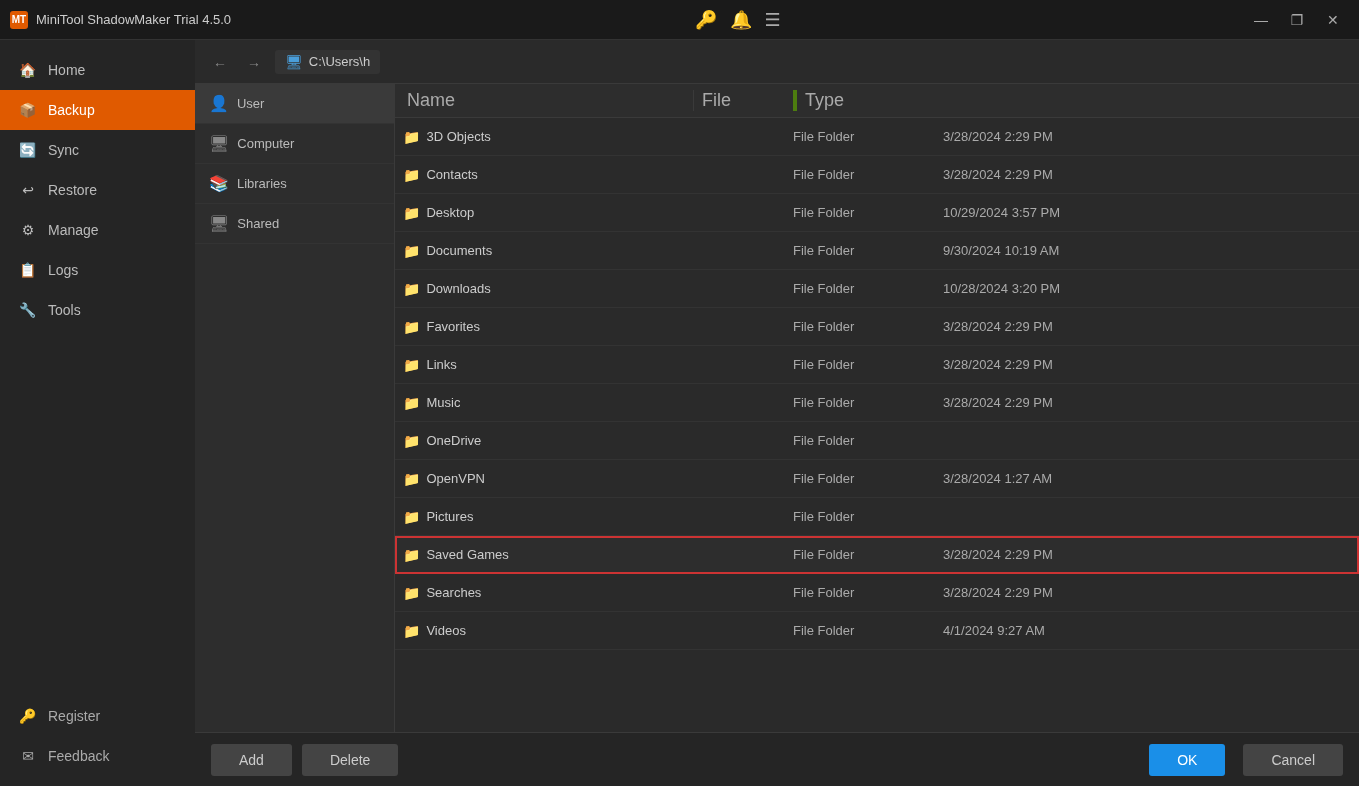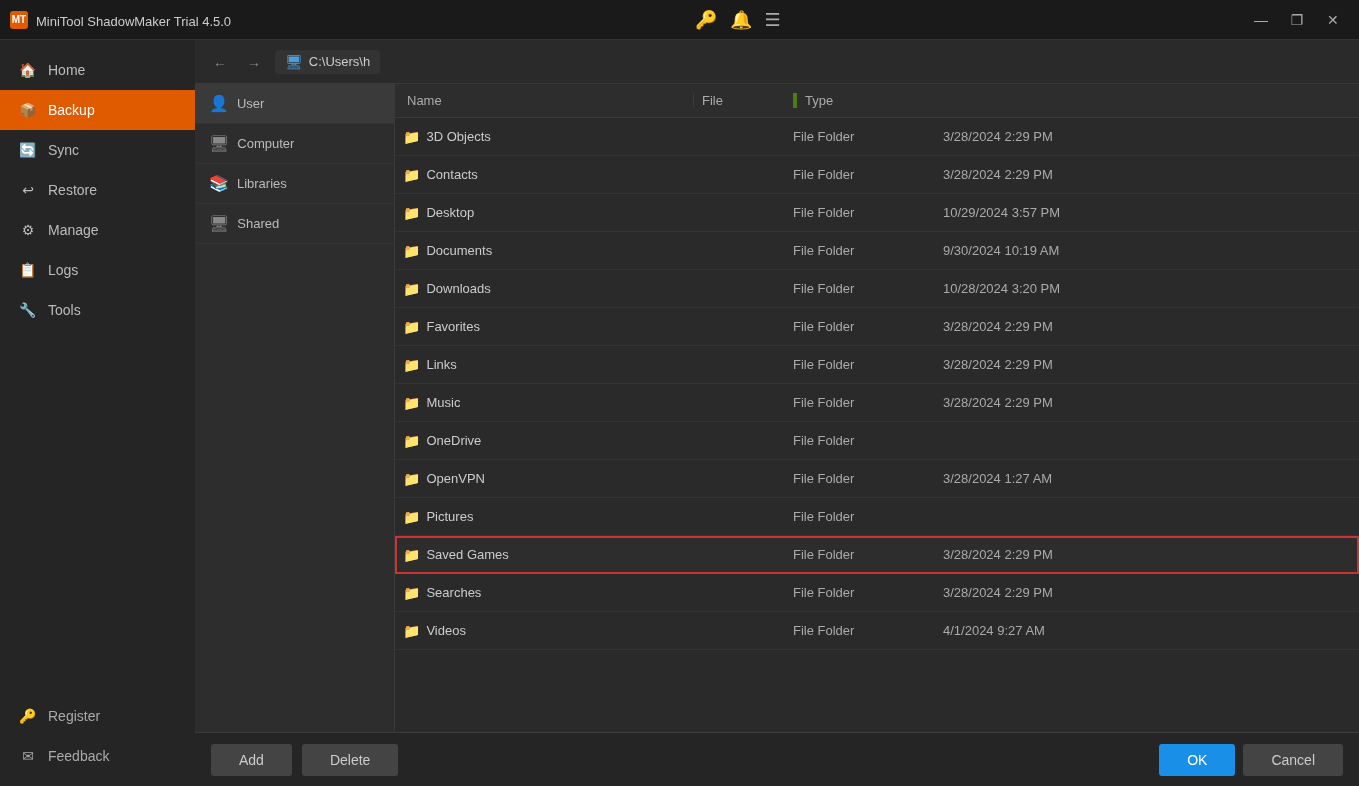--- a/index.html
+++ b/index.html
@@ -18,21 +18,21 @@
       height: 40px;
       background: #1a1a1a;
       display: flex;
       align-items: center;
       padding: 0 10px;
       justify-content: space-between;
       border-bottom: 1px solid #333;
     }
     #titlebar-left {
       display: flex;
-      align-items: flex-end;
+      align-items: center;
       gap: 8px;
       font-size: 13px;
       color: #ccc;
     }
     #titlebar-left .app-icon {
       width: 18px;
       height: 18px;
       background: #e05a00;
       border-radius: 3px;
       display: flex;
@@ -188,21 +188,21 @@
       position: relative;
     }
 
     
     #col-headers {
       display: flex;
       align-items: center;
       height: 34px;
       background: #2d2d2d;
       border-bottom: 1px solid #3a3a3a;
-      font-size: 13px;
+      font-size: 18px;
       color: #aaa;
       padding: 0 8px;
       flex-shrink: 0;
     }
     .col-name { width: 290px; padding-left: 4px; }
     .col-size { width: 100px; border-left: 1px solid #3a3a3a; padding-left: 8px; }
     .col-type { width: 150px; border-left: 4px solid #4d7c0f; padding-left: 8px; }
     .col-date { flex: 1; border-left: 1px solid #3a3a3a; padding-left: 8px; }
 
     
@@ -246,21 +246,21 @@
     #bottom-bar {
       height: 54px;
       background: #252525;
       border-top: 1px solid #3a3a3a;
       display: flex;
       align-items: center;
       padding: 0 16px;
       justify-content: space-between;
     }
     .bottom-left { display: flex; gap: 10px; }
-    .bottom-right { display: flex; gap: 8px; }
+    .bottom-right { display: flex; gap: 18px; }
     .btn-action {
       padding: 8px 28px;
       border-radius: 3px;
       border: none;
       font-size: 14px;
       cursor: pointer;
     }
     .btn-dark {
       background: #444;
       color: #ccc;

